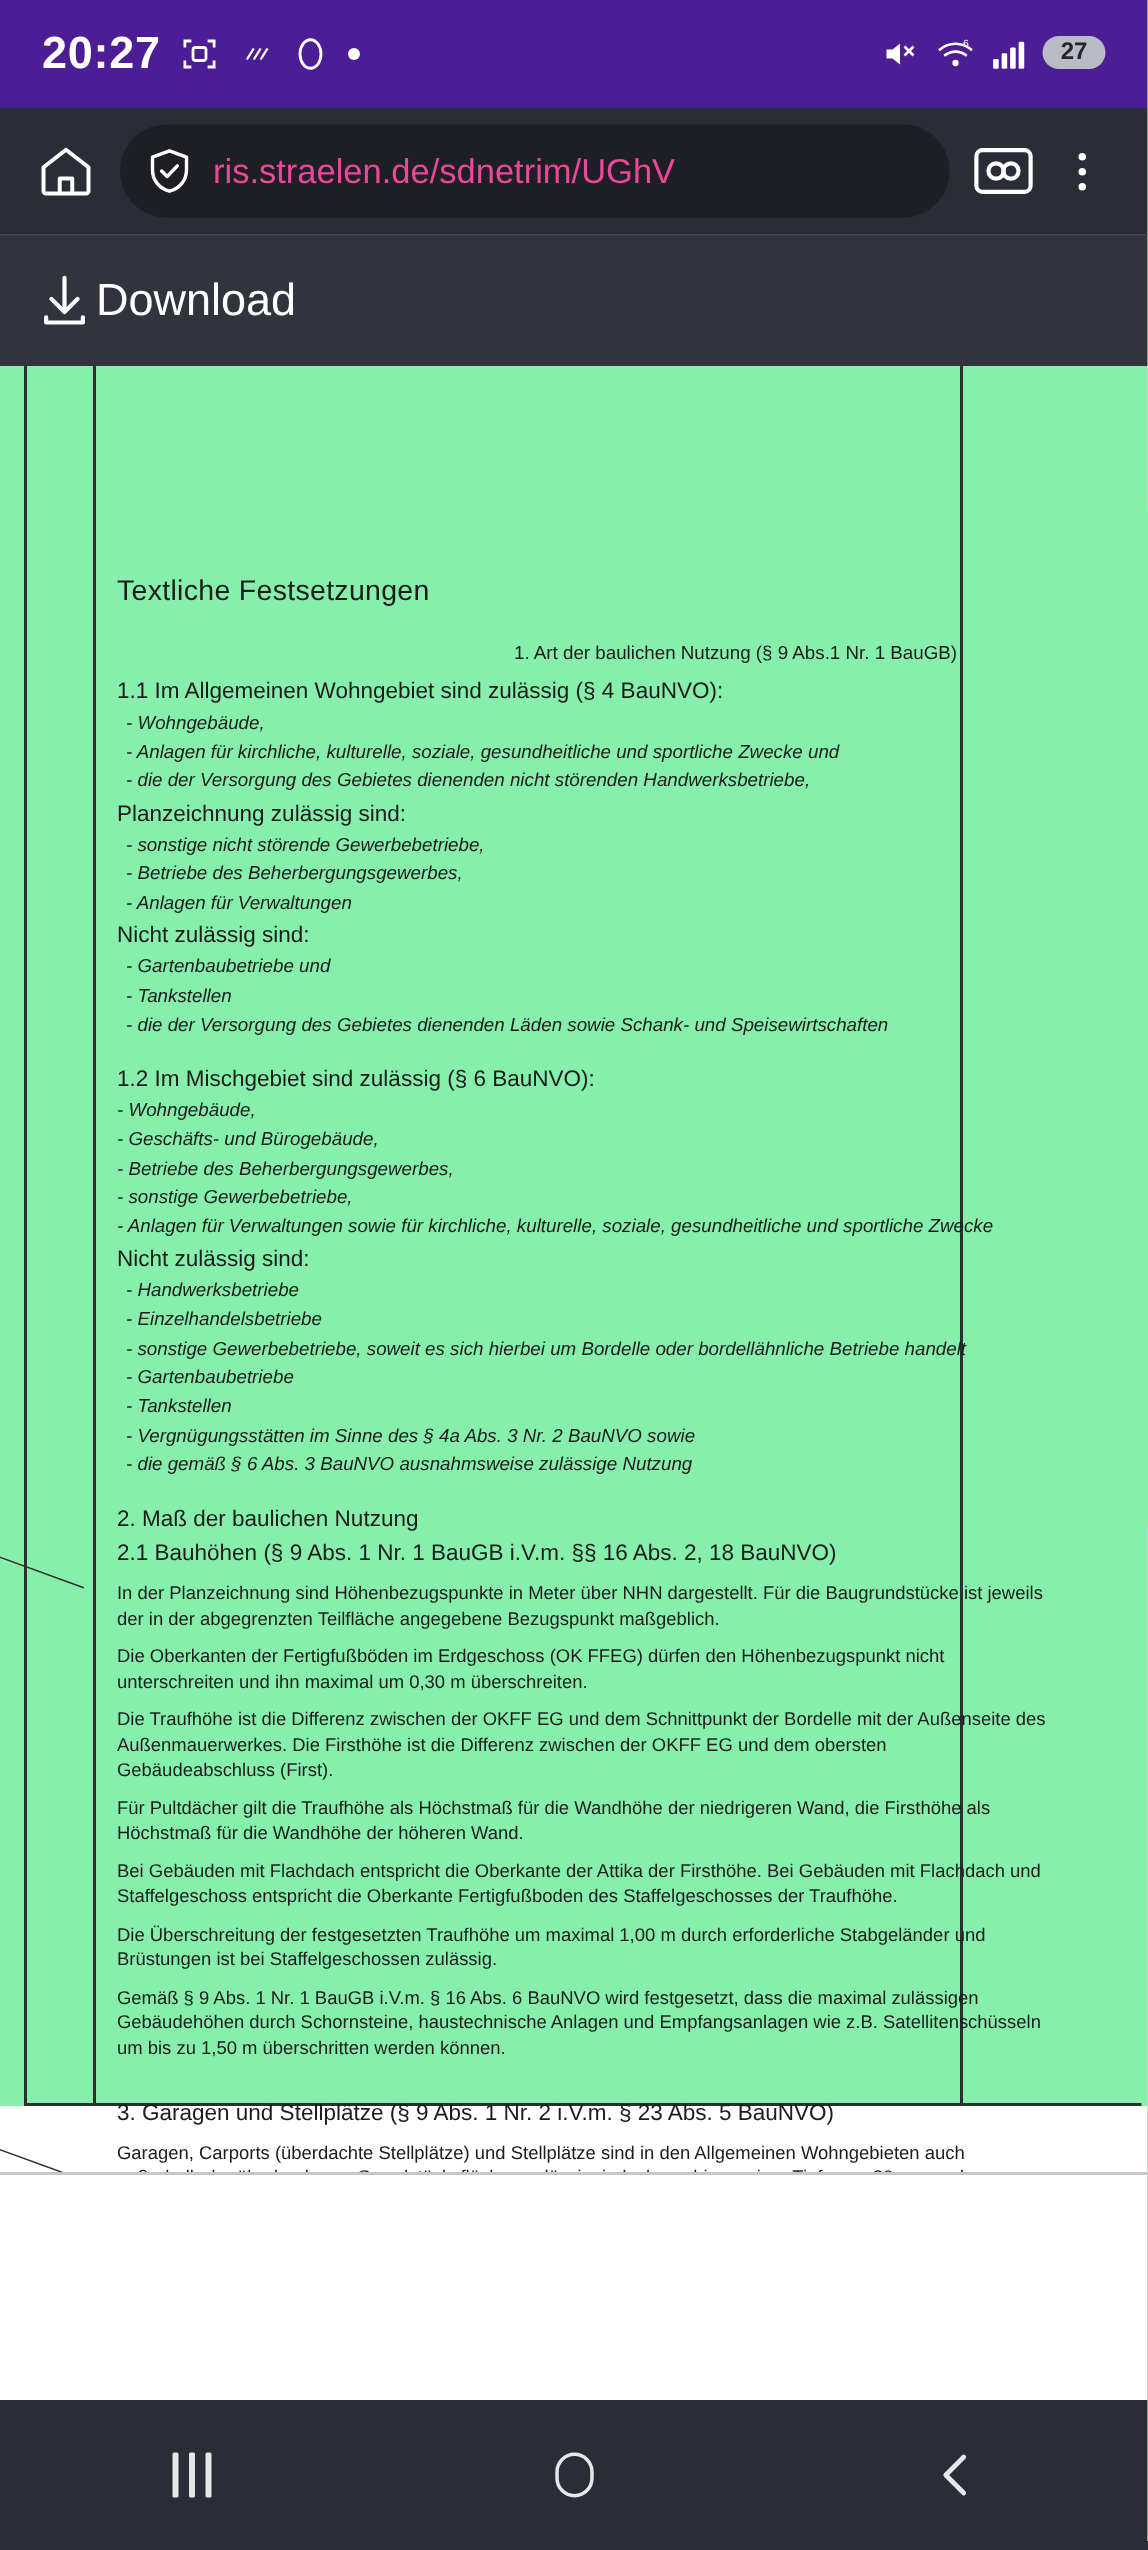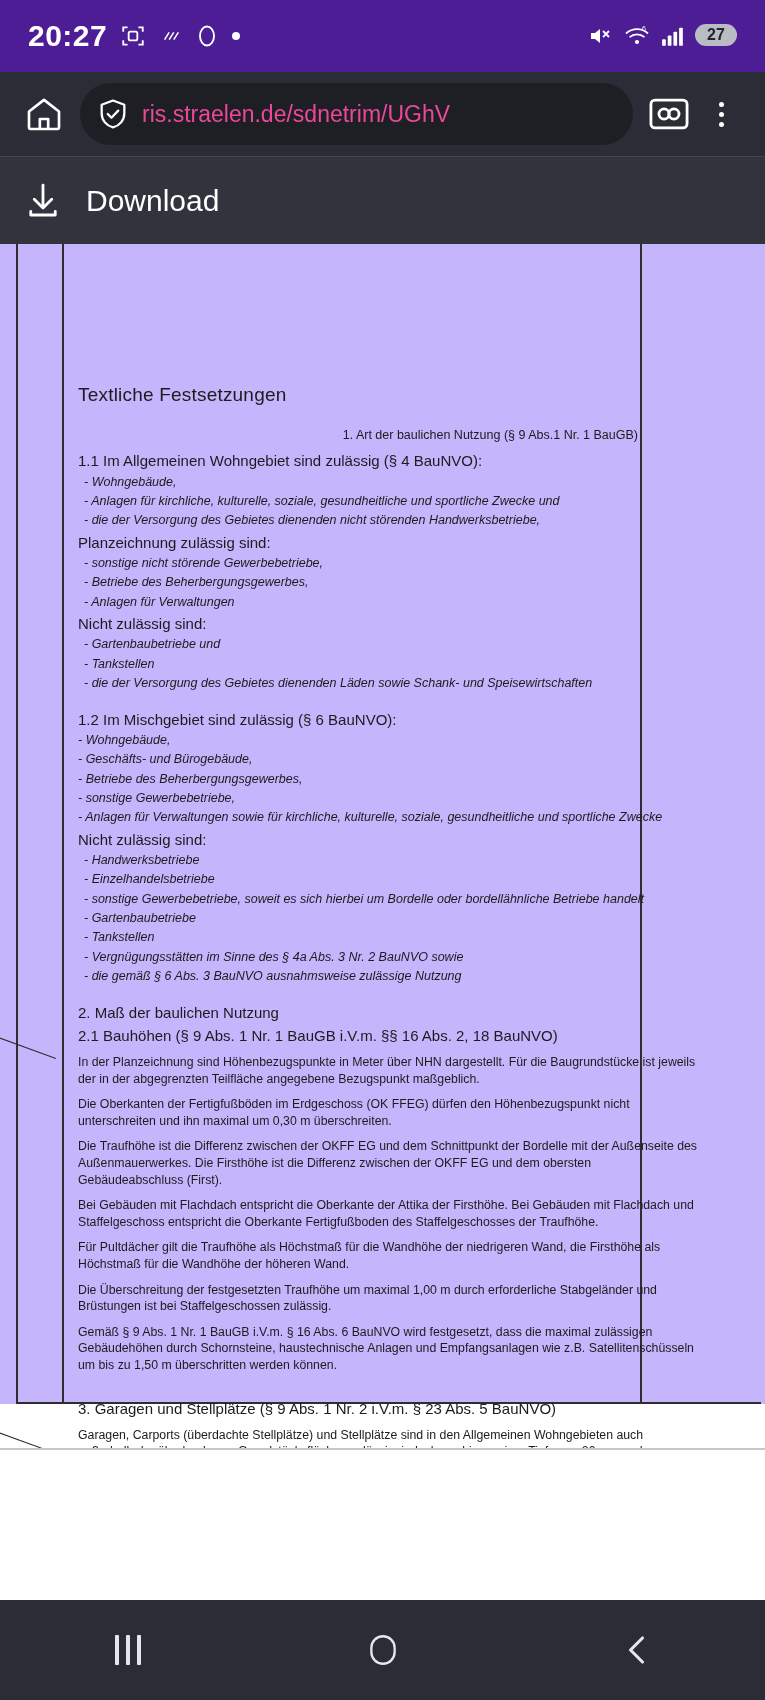--- a/index.html
+++ b/index.html
@@ -44,28 +44,28 @@
   .iconbtn { width:52px; height:52px; display:flex; align-items:center; justify-content:center; flex:0 0 auto; }
   .kebab { display:flex; flex-direction:column; gap:5px; align-items:center; }
   .kebab i { width:5px; height:5px; border-radius:50%; background:#fff; display:block; }
 
   
   .dlbar {
     position:absolute; top:156px; left:0; width:765px; height:88px;
     background:#32343d; display:flex; align-items:center; padding:0 22px;
     border-top:1px solid #44464f;
   }
-  .dltext { color:#ffffff; font-size:30px; margin-left:22px; }
+  .dltext { color:#ffffff; font-size:30px; }
 
   
   .viewer {
     position:absolute; top:244px; left:0; width:765px; height:1204px;
     background:#ffffff; overflow:hidden;
   }
-  .sheet { position:absolute; top:0; left:0; width:765px; height:1160px; background:#c4b5fd; }
+  .sheet { position:absolute; top:0; left:0; width:765px; height:1160px; background:#86efac; }
   .rule { position:absolute; background:#2e2e2e; }
   .v1 { left:16px;  top:0; width:1.5px; height:1160px; }
   .v2 { left:62px;  top:0; width:1.5px; height:1160px; }
   .v3 { left:640px; top:-10px; width:1.5px; height:1170px; }
   .hbot { left:16px; top:1158px; width:745px; height:1.5px; }
   .diag { position:absolute; left:-10px; width:70px; height:1.3px; background:#2e2e2e; transform-origin:left center; }
   .d1 { top:790px;  transform:rotate(20deg); }
   .d2 { top:1185px; transform:rotate(20deg); }
 
   .doc { position:absolute; left:78px; top:0; width:560px; color:#1c1c1c; }
@@ -234,22 +234,22 @@
         <div class="li ind">- die gemäß § 6 Abs. 3 BauNVO ausnahmsweise zulässige Nutzung</div>
 
         <div class="gap"></div>
 
         <div class="line">2. Maß der baulichen Nutzung</div>
         <div class="line">2.1 Bauhöhen (§ 9 Abs. 1 Nr. 1 BauGB i.V.m. §§ 16 Abs. 2, 18 BauNVO)</div>
         <div class="gap-s"></div>
         <div class="para">In der Planzeichnung sind Höhenbezugspunkte in Meter über NHN dargestellt. Für die Baugrundstücke ist  jeweils der in der abgegrenzten Teilfläche angegebene Bezugspunkt maßgeblich.</div>
         <div class="para">Die Oberkanten der Fertigfußböden im Erdgeschoss (OK FFEG) dürfen den Höhenbezugspunkt nicht unterschreiten und ihn maximal um 0,30 m überschreiten.</div>
         <div class="para">Die Traufhöhe ist die Differenz zwischen der OKFF EG und dem Schnittpunkt der Bordelle  mit der Außenseite des Außenmauerwerkes. Die Firsthöhe ist die Differenz zwischen der OKFF EG und dem obersten Gebäudeabschluss (First).</div>
+        <div class="para">Für Pultdächer gilt die Traufhöhe als Höchstmaß für die Wandhöhe der niedrigeren Wand, die Firsthöhe als Höchstmaß für die Wandhöhe der höheren Wand.</div>
         <div class="para">Bei Gebäuden mit Flachdach entspricht die Oberkante der Attika der Firsthöhe. Bei Gebäuden mit Flachdach und Staffelgeschoss entspricht die Oberkante Fertigfußboden des Staffelgeschosses der Traufhöhe.</div>
-        <div class="para">Für Pultdächer gilt die Traufhöhe als Höchstmaß für die Wandhöhe der niedrigeren Wand, die Firsthöhe als Höchstmaß für die Wandhöhe der höheren Wand.</div>
         <div class="para">Die Überschreitung der festgesetzten Traufhöhe um maximal 1,00 m durch erforderliche Stabgeländer und Brüstungen ist bei Staffelgeschossen zulässig.</div>
         <div class="para">Gemäß § 9 Abs. 1 Nr. 1 BauGB i.V.m. § 16 Abs. 6 BauNVO wird festgesetzt, dass die maximal zulässigen Gebäudehöhen durch Schornsteine, haustechnische Anlagen und Empfangsanlagen wie z.B. Satellitenschüsseln um bis zu 1,50 m überschritten werden können.</div>
 
         <div class="gap"></div>
 
         <div class="line">3. Garagen und Stellplätze (§ 9 Abs. 1 Nr. 2 i.V.m. § 23 Abs. 5 BauNVO)</div>
         <div class="gap-s"></div>
         <div class="para">Garagen, Carports (überdachte Stellplätze) und Stellplätze sind in den Allgemeinen Wohngebieten auch außerhalb der überbaubaren Grundstücksflächen zulässig, jedoch nur bis zu einer Tiefe von 20 m von der Straßenbegrenzungslinie gemessen.</div>
       </div>
     </div>

